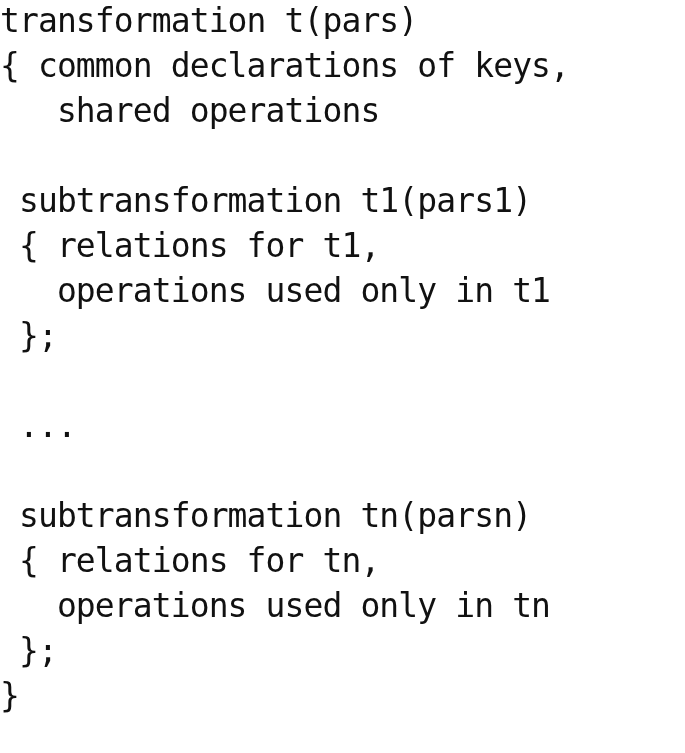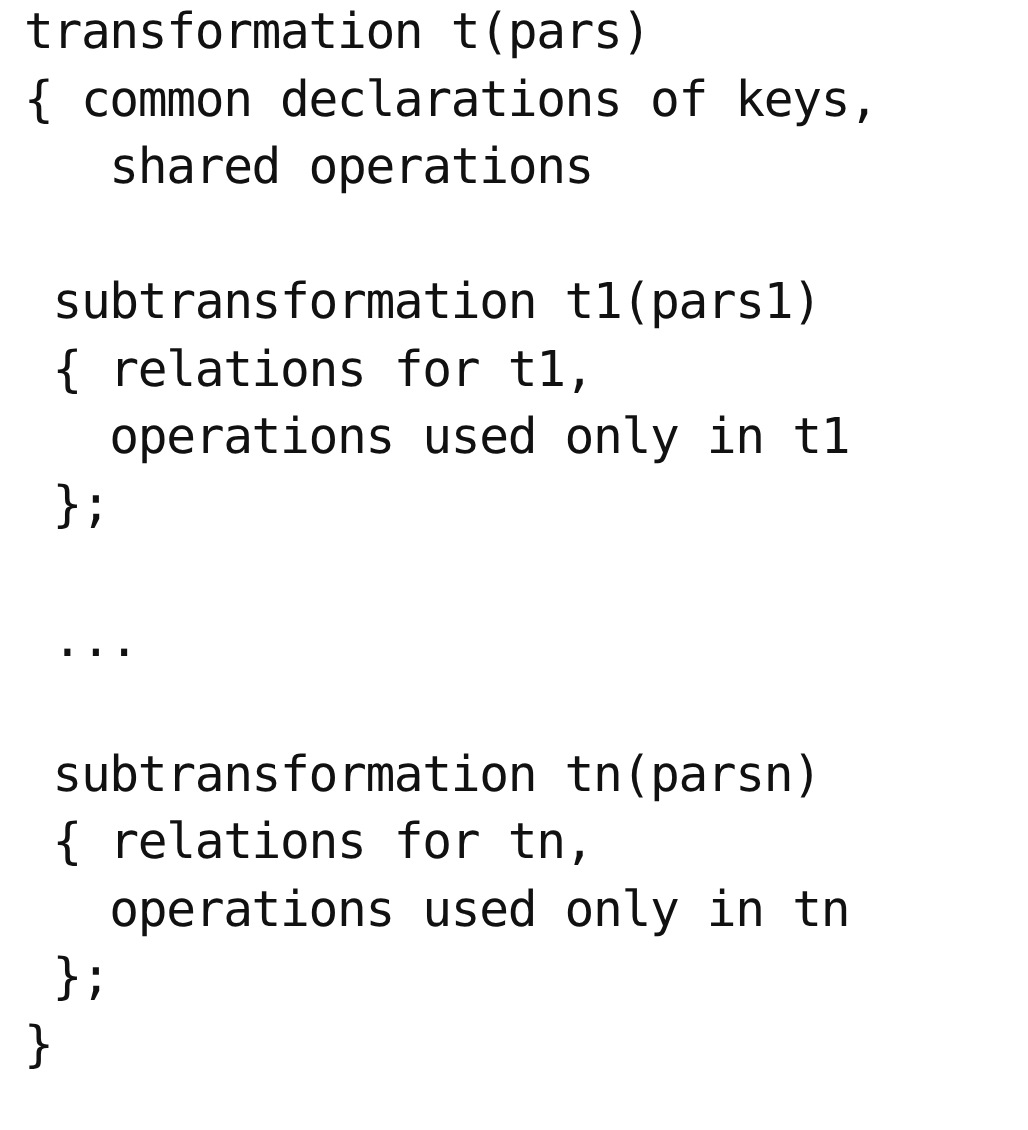--- a/index.html
+++ b/index.html
@@ -9,21 +9,20 @@
     background: #ffffff;
   }
 
   #code-figure {
     position: relative;
     width: 609px;
     height: 753px;
     background: #ffffff;
     overflow: hidden;
     box-sizing: border-box;
-    margin-left: 16px;
   }
 
   #code-listing {
     margin: 0;
     padding: 0;
     position: absolute;
     top: -2px;
     left: 0;
     width: 685px;
     font-family: "DejaVu Sans Mono", "Liberation Mono", monospace;

